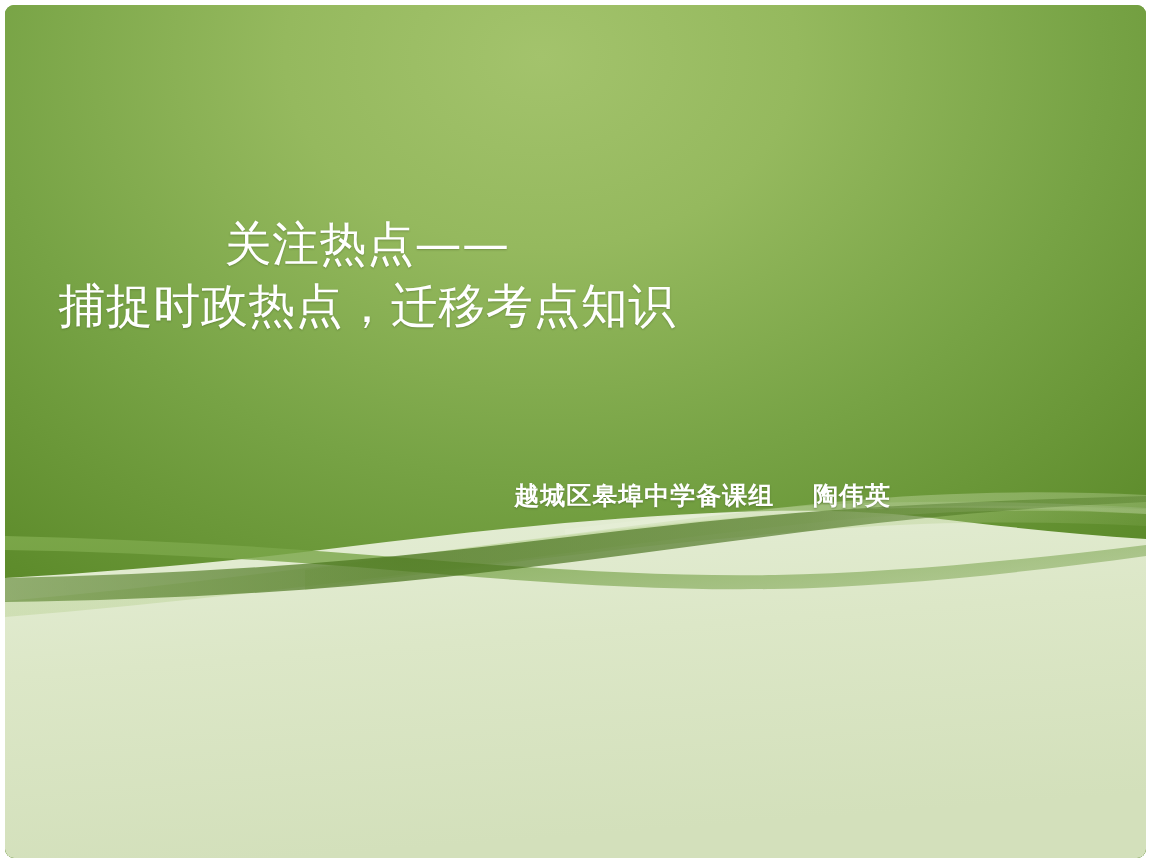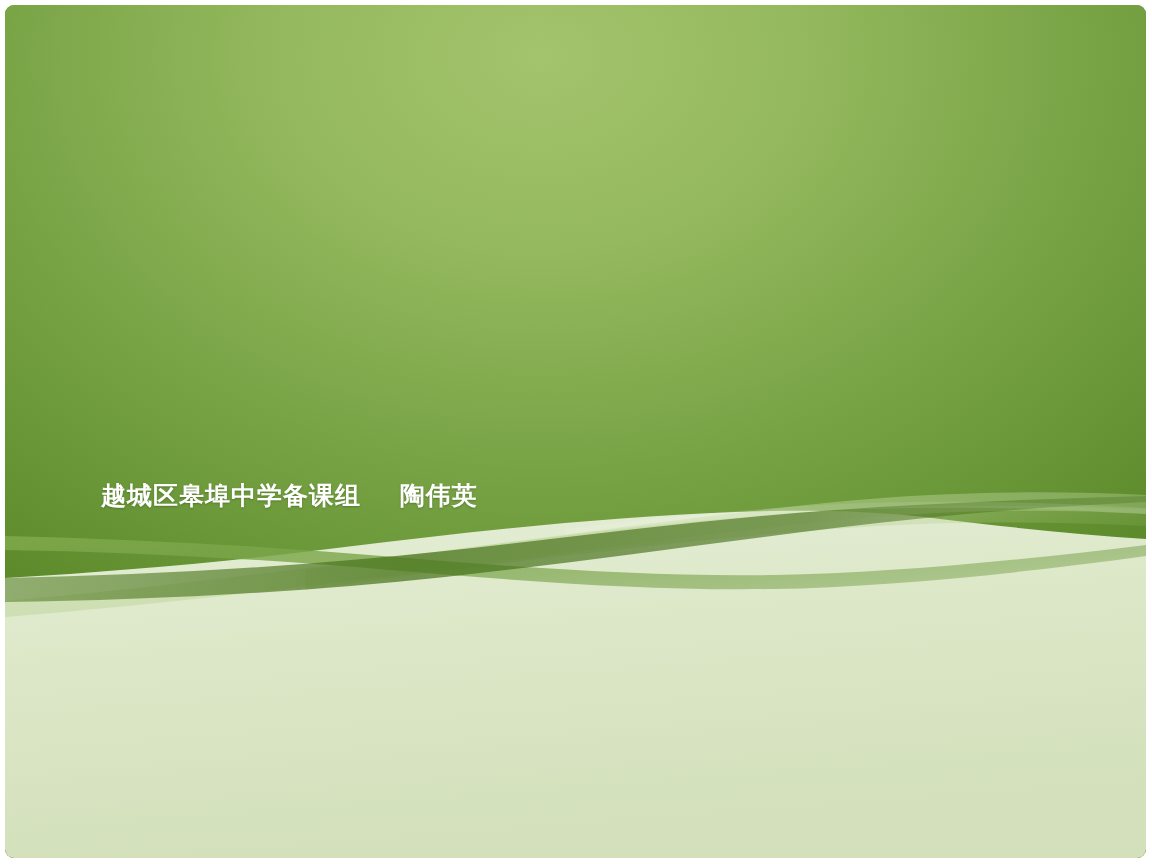--- a/index.html
+++ b/index.html
@@ -72,21 +72,21 @@
     letter-spacing: 0.5px;
     text-shadow: 0 1px 2px rgba(40, 60, 20, 0.30);
     white-space: nowrap;
   }
 
   #subtitle-block {
     position: absolute;
     left: 96px;
     top: 474px;
     width: 790px;
-    text-align: left;
+    text-align: right;
     pointer-events: auto;
   }
 
   #subtitle-text {
     display: inline-block;
     color: #ffffff;
     font-family: "DejaVu Serif", "Liberation Serif", serif;
     font-weight: 700;
     font-size: 25px;
     line-height: 34px;
@@ -189,20 +189,24 @@
       <path fill="#ffffff" opacity="0.10" d="M560,524
                C 680,509 800,498 910,497
                C 1000,496 1075,499 1141,503
                L1141,509
                C 1075,505 1000,502 910,503
                C 800,504 680,515 560,530 Z"></path>
     </svg>
 
     <div class="text-layer">
 
+      <div id="title-block">
+        <span class="title-line">关注热点——</span>
+        <span class="title-line">捕捉时政热点，迁移考点知识</span>
+      </div>
 
       <div id="subtitle-block">
         <span id="subtitle-text">越城区皋埠中学备课组    陶伟英</span>
       </div>
 
     </div>
 
   </div>
 </div>
 

